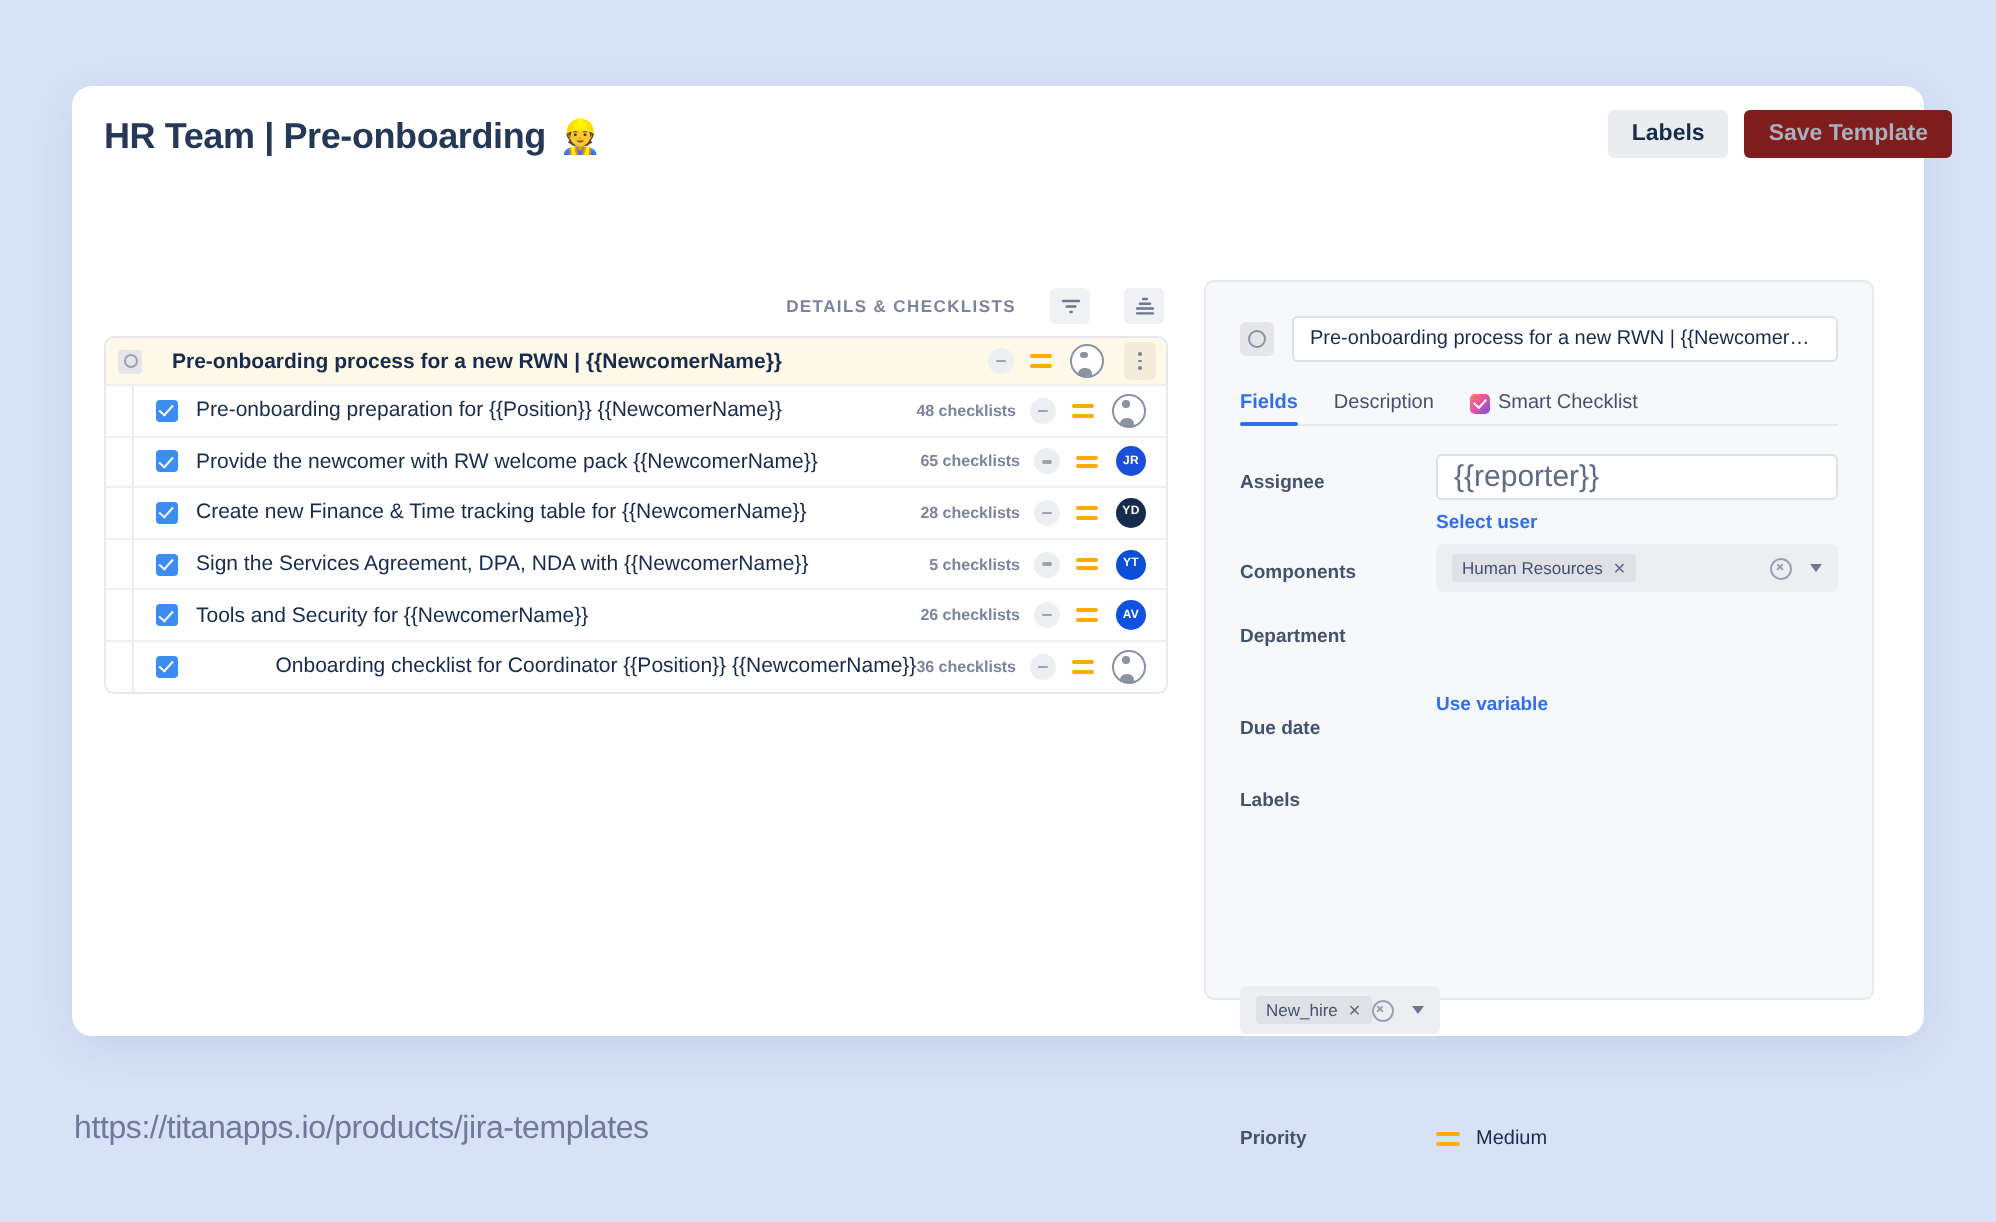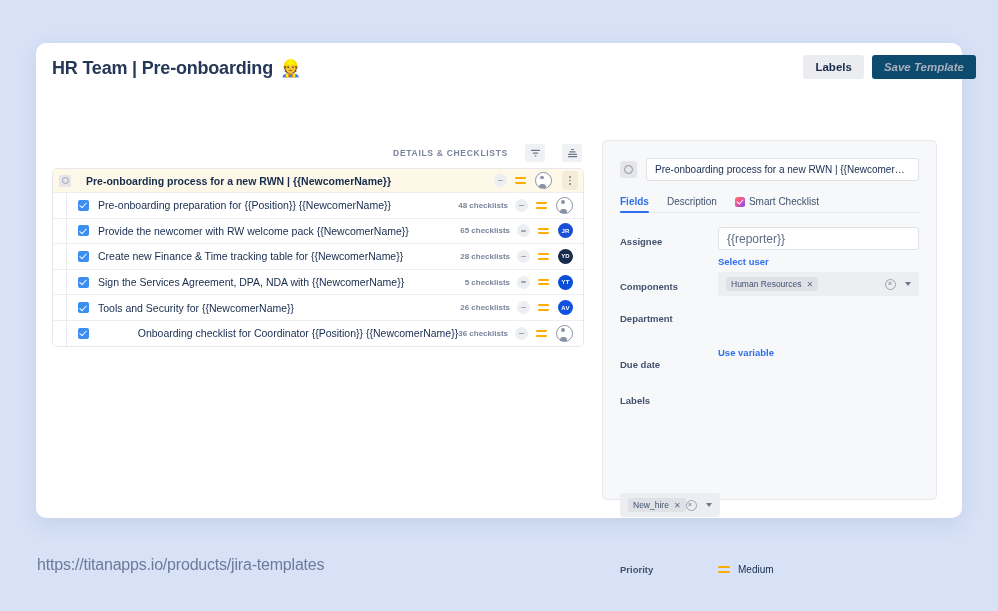--- a/index.html
+++ b/index.html
@@ -26,21 +26,21 @@
     display:flex;align-items:center;gap:7px;white-space:nowrap;
   }
   .title-emoji{font-size:17px;line-height:1;}
 
   .topbtns{position:absolute;right:22px;top:55px;display:flex;gap:8px;}
   .btn{
     border:none;border-radius:3px;padding:6px 12px;
     font-family:inherit;font-size:11.5px;font-weight:bold;cursor:pointer;
   }
   .btn-close{background:#ebecf0;color:#172b4d;}
-  .btn-save{background:#0c4a6e;color:#a9afbc;cursor:default;font-style:italic;}
+  .btn-save{background:#7f1d1d;color:#a9afbc;cursor:default;}
 
   
   .tabs{
     position:absolute;left:52px;top:110px;width:894px;
     display:flex;align-items:flex-end;gap:0;
     border-bottom:1px solid #e9eaee;height:22px;
   }
   .tab{
     font-size:11.5px;color:#42526e;padding:0 10px 6px 10px;
     cursor:pointer;position:relative;white-space:nowrap;
@@ -187,21 +187,21 @@
 
   .fields{padding:14px 17px 0 17px;}
   .field{display:flex;align-items:flex-start;margin-bottom:5px;min-height:30px;}
   .flabel{
     width:98px;flex:0 0 98px;font-size:9.5px;font-weight:bold;color:#42526e;
     padding-top:9px;
   }
   .fval{flex:1 1 auto;}
   .inp{
     background:#fff;border:1px solid #dfe1e6;border-radius:3px;height:21px;
-    display:flex;align-items:center;padding:0 8px;font-size:12px;color:#5e6c84;
+    display:flex;align-items:center;padding:0 8px;font-size:15px;color:#5e6c84;
   }
   .inp-gray{
     background:#eceef2;border:none;border-radius:3px;height:24px;
     display:flex;align-items:center;padding:0 8px;font-size:9.5px;color:#6b778c;
     justify-content:space-between;
   }
   .link{
     display:block;margin-top:6px;font-size:9.5px;color:#2f6fed;font-weight:bold;cursor:pointer;
   }
   .tag{

